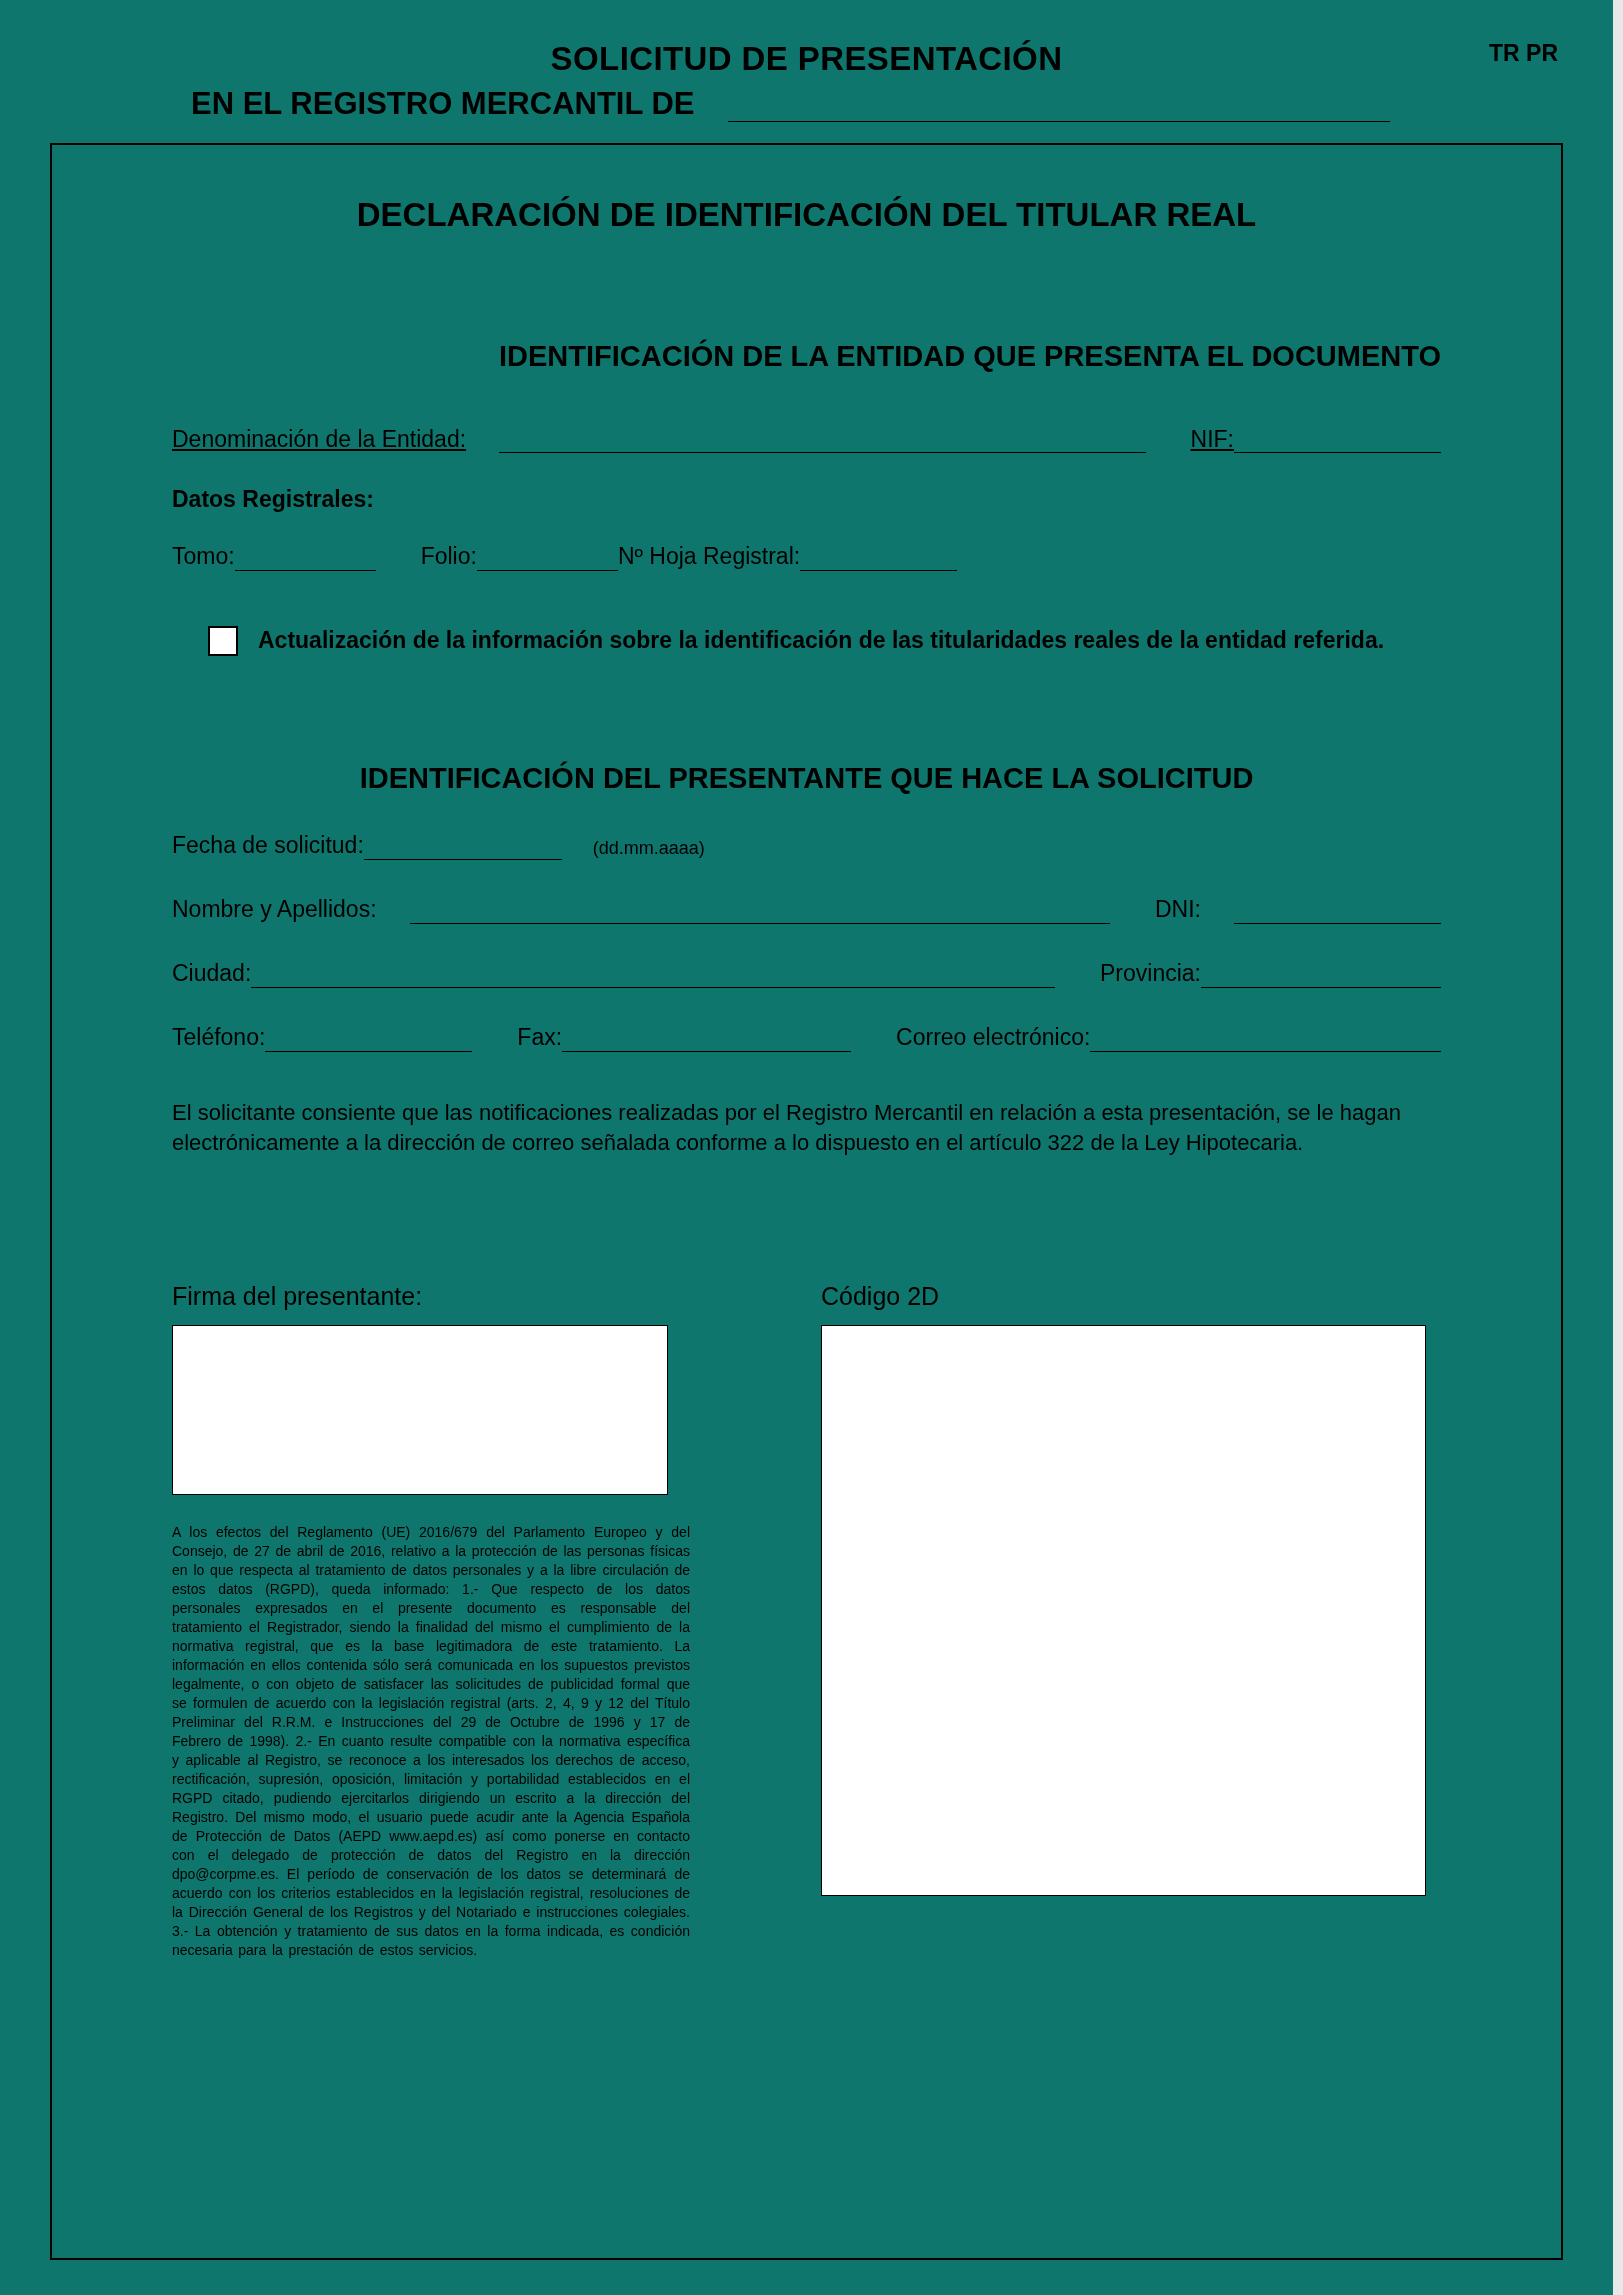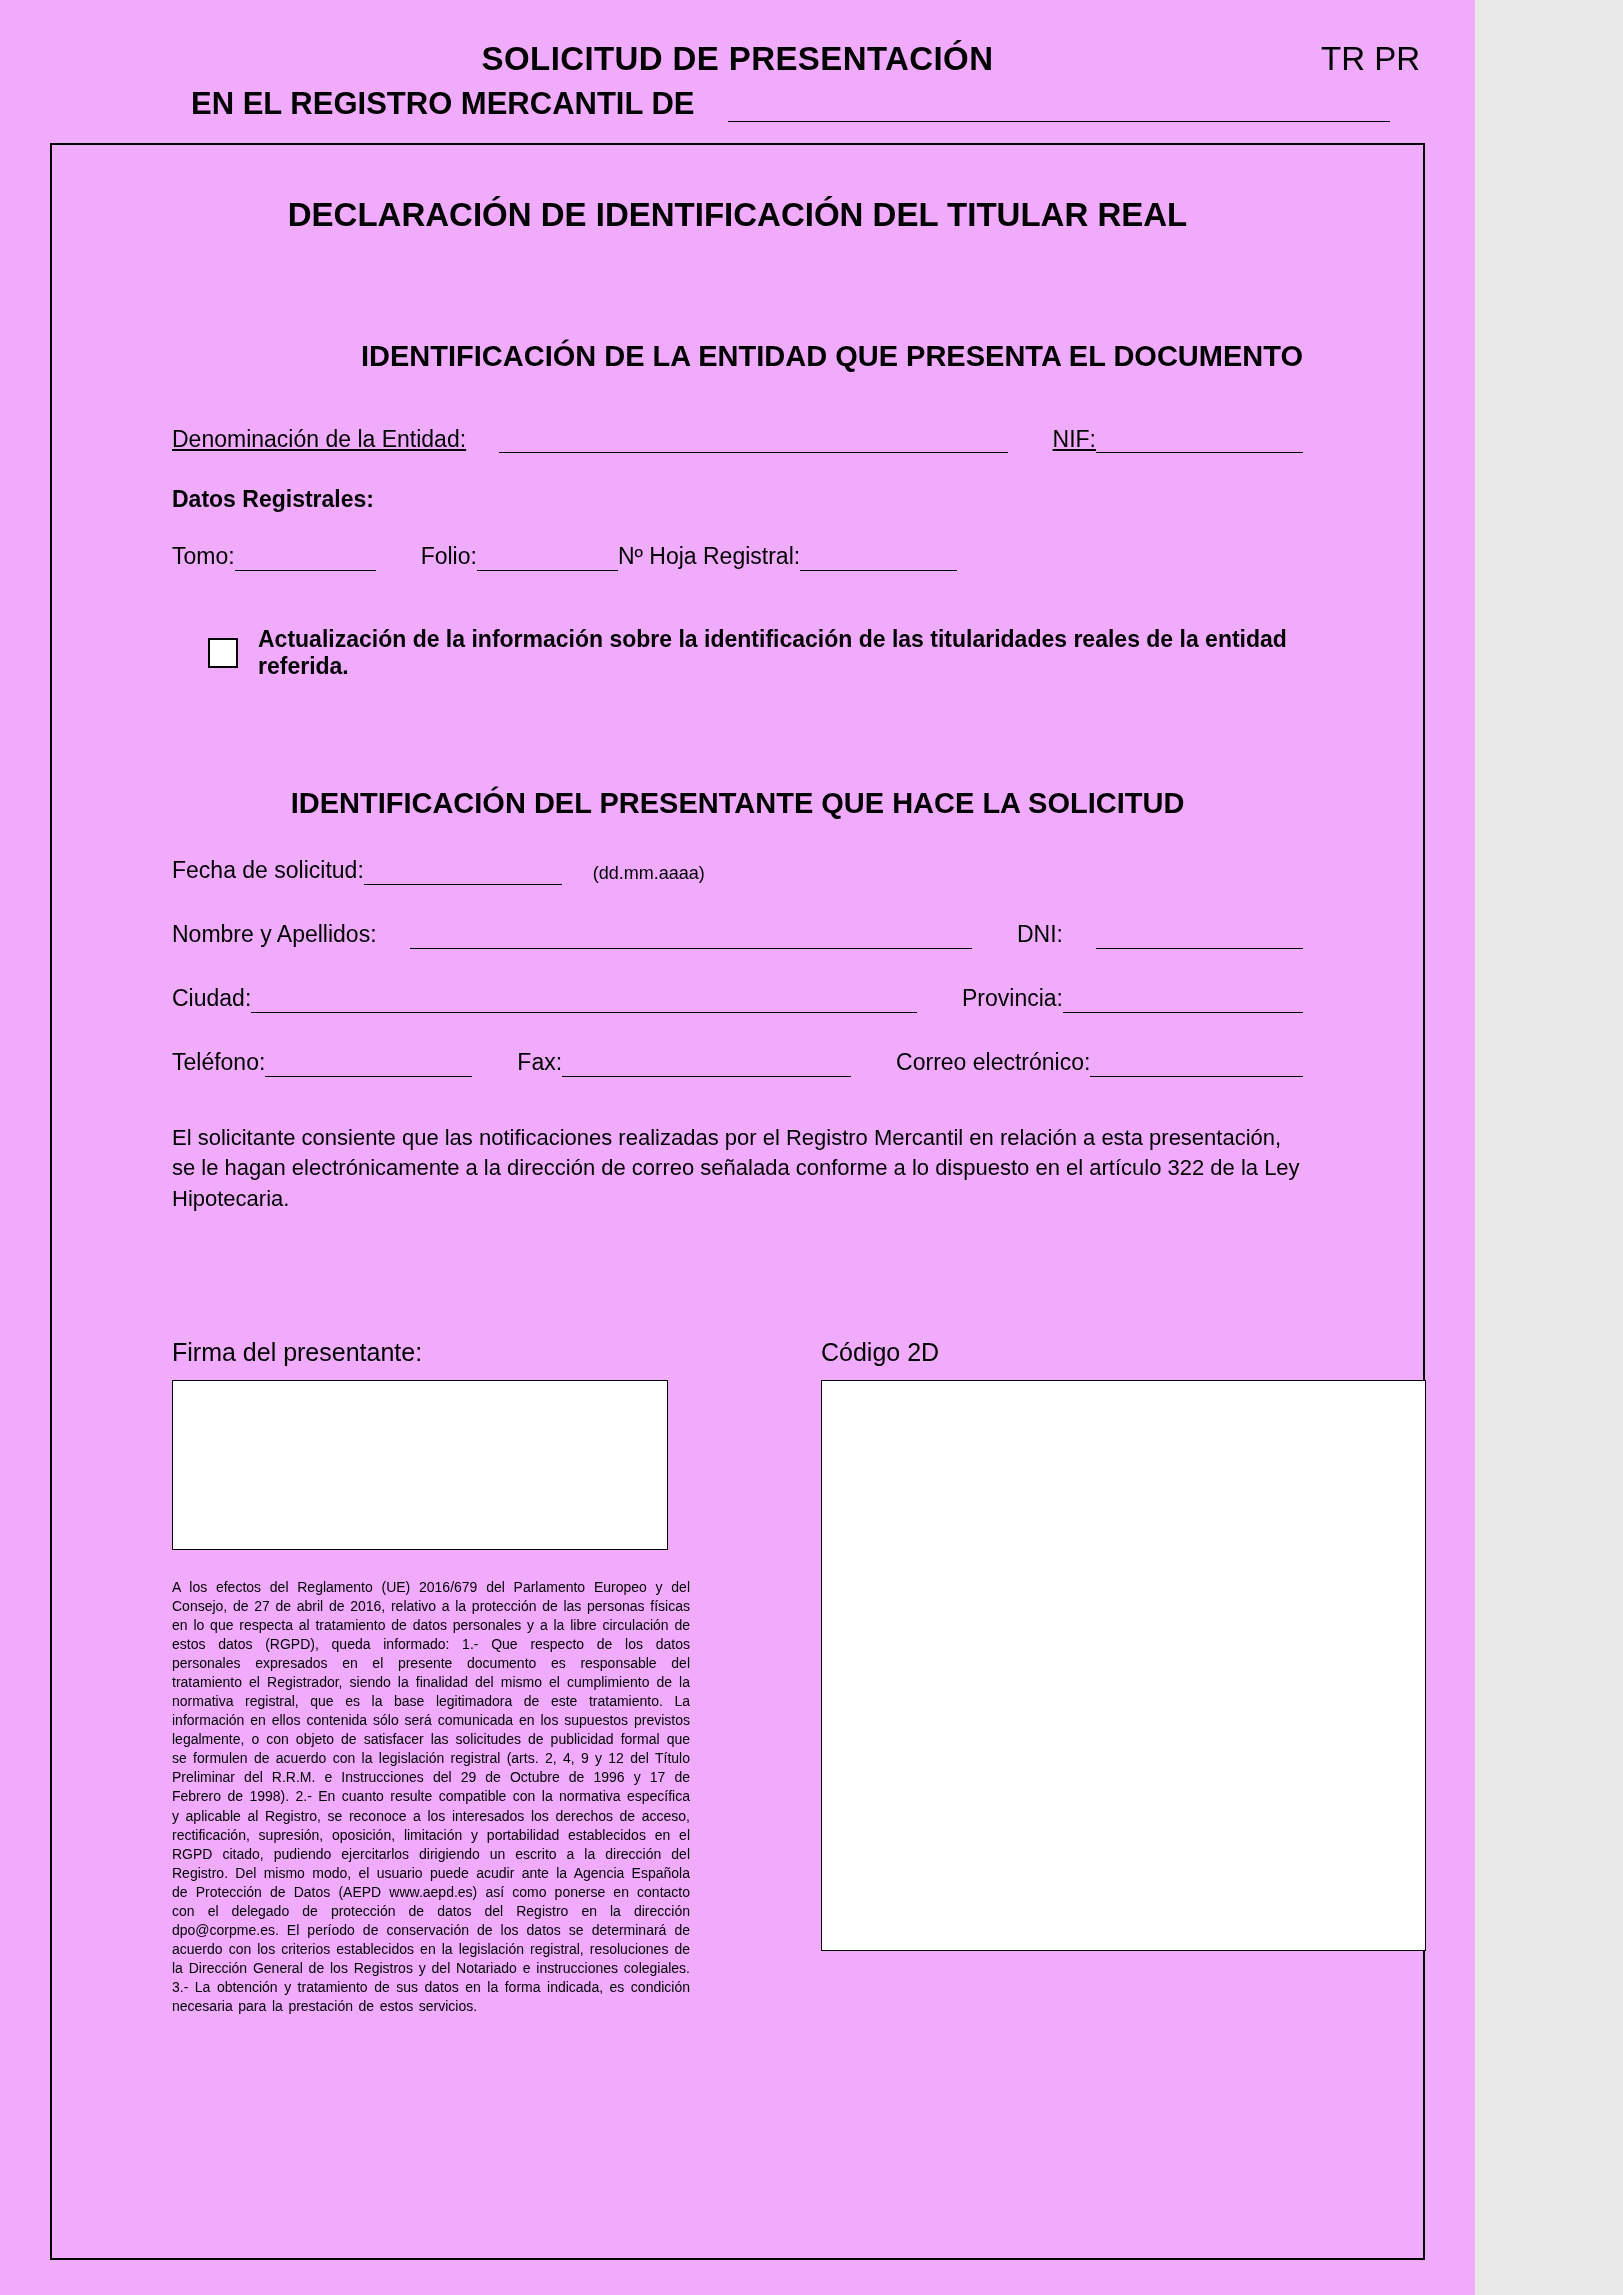--- a/index.html
+++ b/index.html
@@ -2,44 +2,44 @@
 <html style="font-size:13.2px"><head>
 <meta charset="utf-8">
 <style>
   html, body {
     margin: 0;
     padding: 0;
     background: #e8e8e8;
   }
   .page {
     position: relative;
-    width: 1475px;
+    width: 1613px;
     height: 2295px;
-    background: #f0abfc;
+    background: #0f766e;
     color: #000000;
     font-family: "Liberation Sans", sans-serif;
     box-sizing: border-box;
     padding: 40px 50px 0 50px;
     overflow: hidden;
   }
 
   
   .header { position: relative; }
   .header-title {
     text-align: center;
     font-size: 33px;
     font-weight: bold;
     letter-spacing: 0.4px;
   }
   .header-code {
     position: absolute;
     right: 5px;
     top: 0;
-    font-size: 33px;
-    font-weight: normal;
+    font-size: 23px;
+    font-weight: bold;
   }
   .header-row2 {
     display: flex;
     align-items: flex-end;
     margin: 6.6px 0 0 141px;
     font-size: 31px;
     font-weight: bold;
   }
   .header-row2 .blank { height: 36px; }
 

